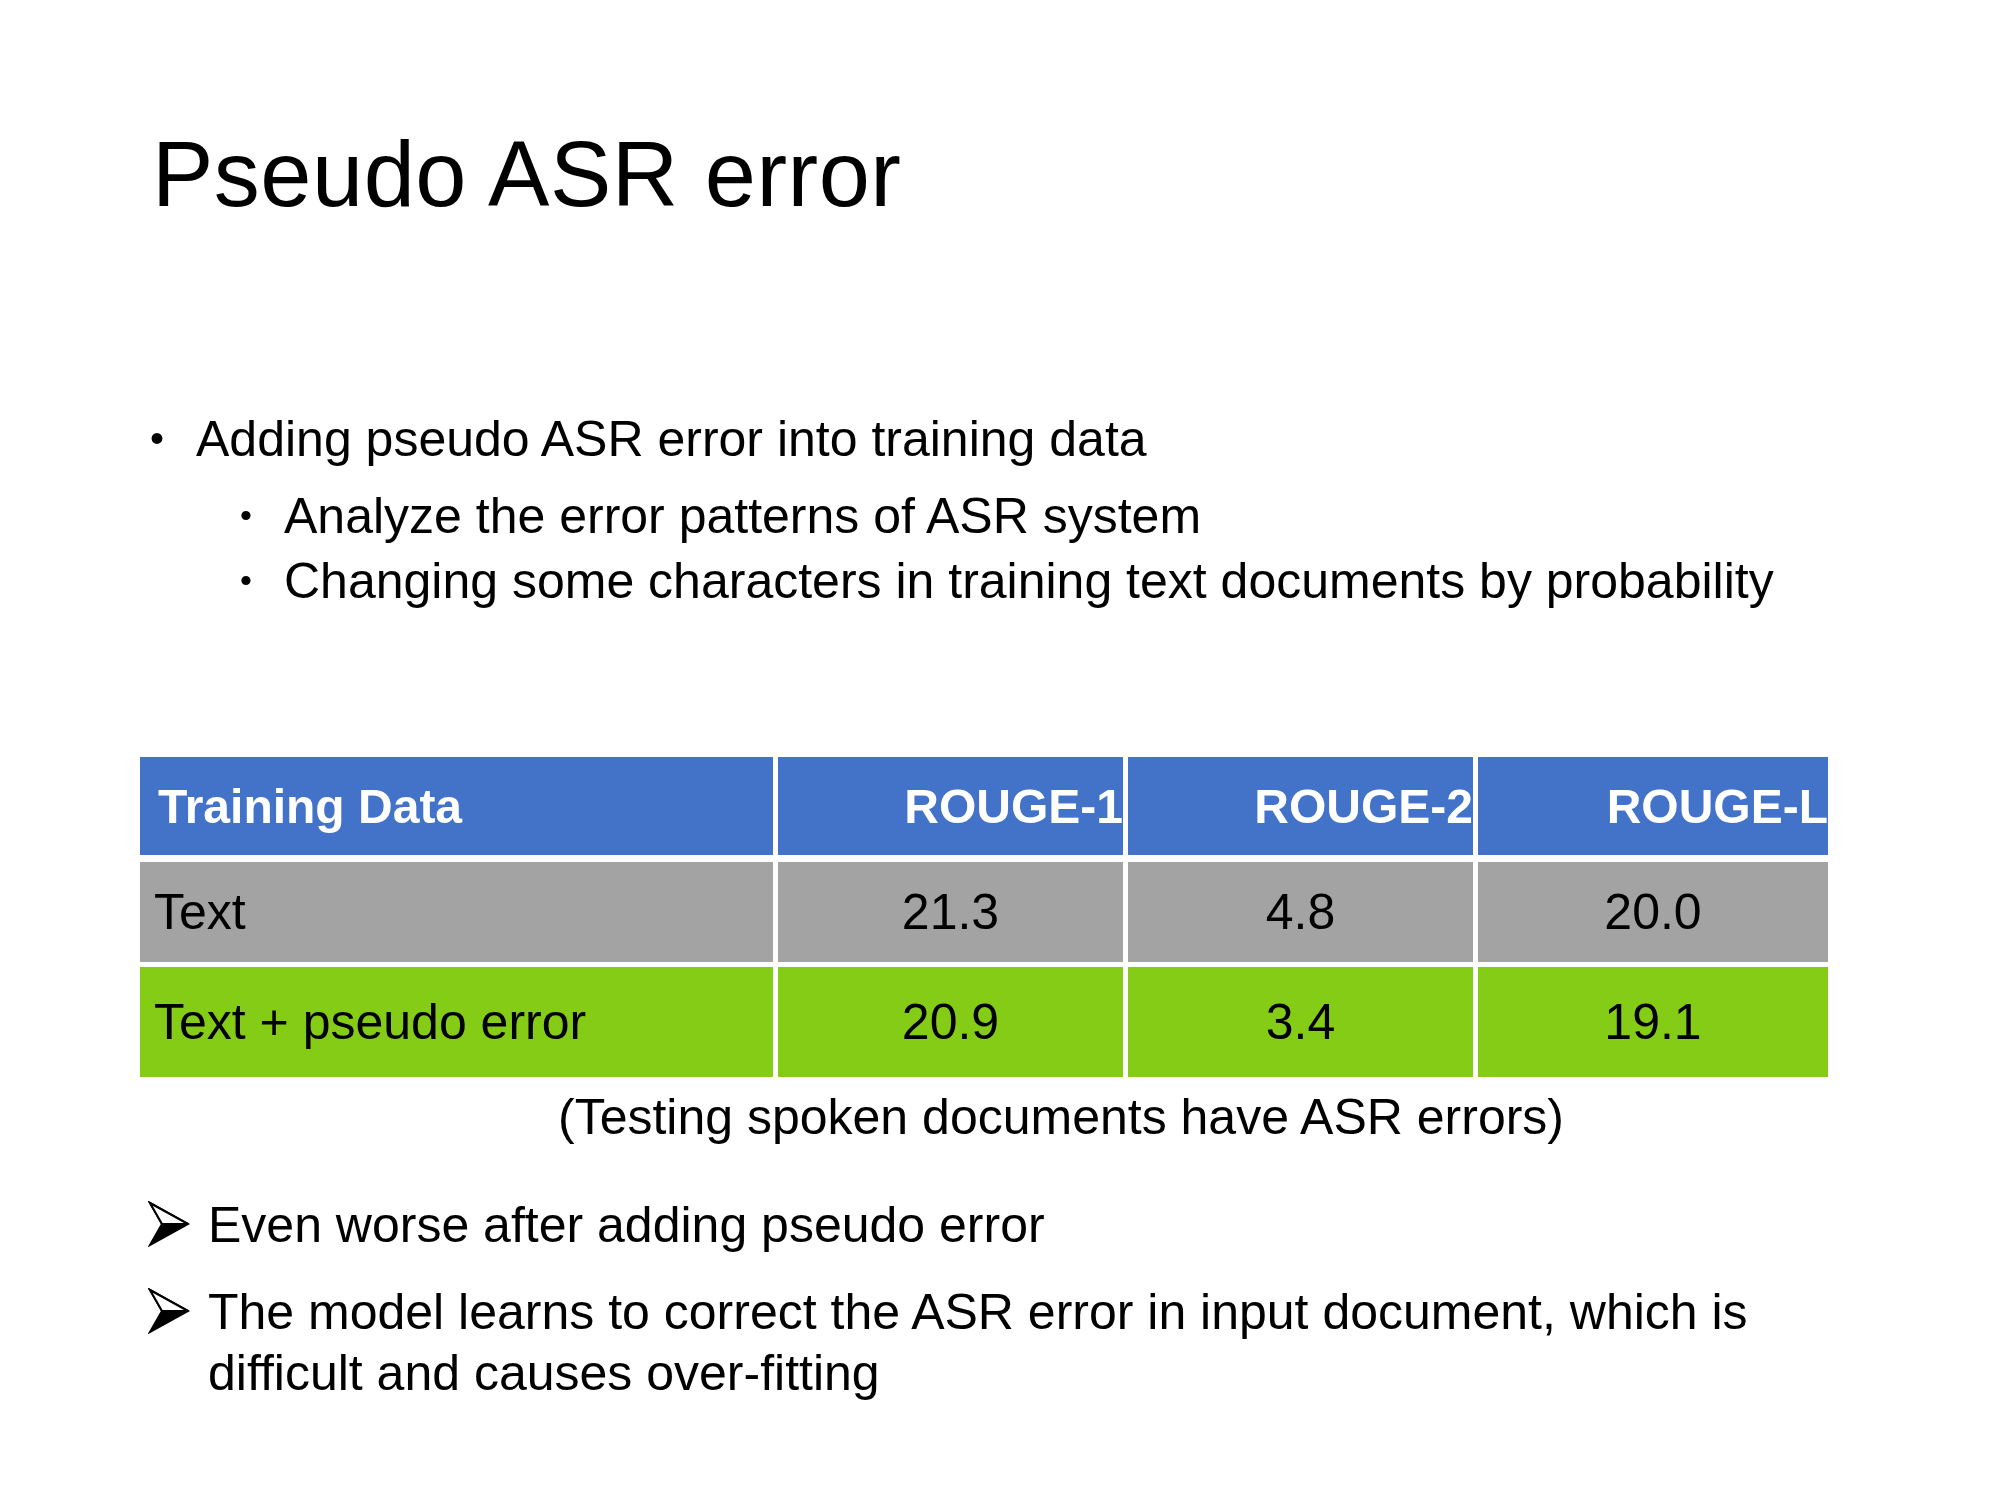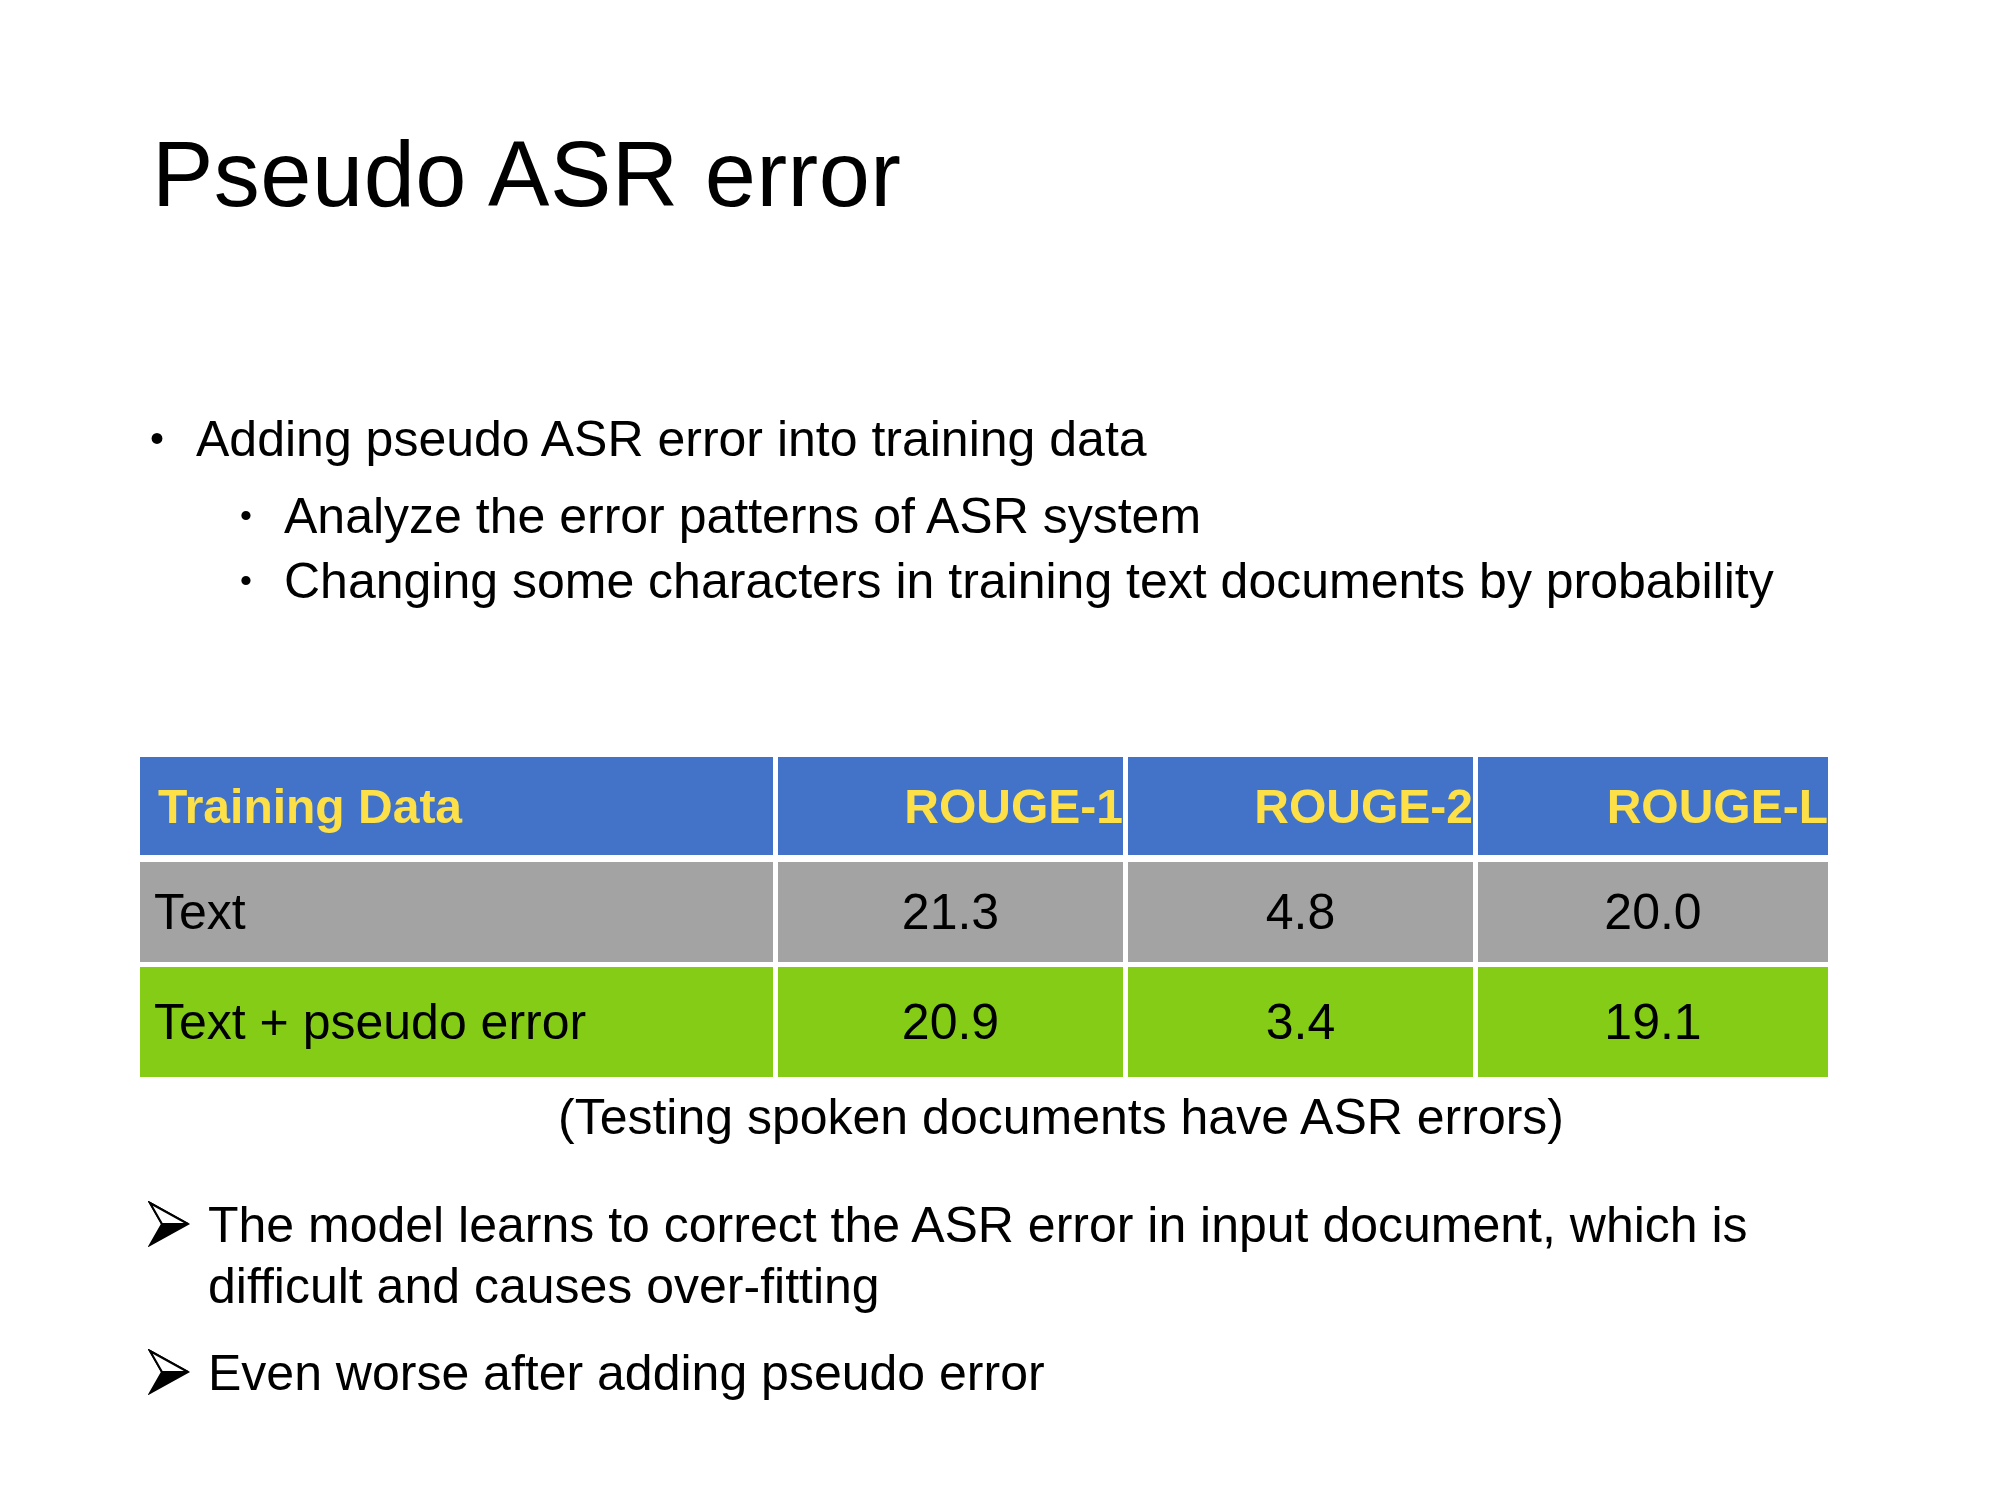--- a/index.html
+++ b/index.html
@@ -81,21 +81,21 @@
   #results-table col.c-rl    { width: 350px; }
 
   #results-table th,
   #results-table td {
     padding: 0;
     margin: 0;
     border: 0;
   }
   #results-table thead th {
     background: #4273C8;
-    color: #fde047;
+    color: #ffffff;
     font-size: 48px;
     font-weight: bold;
     height: 98px;
     vertical-align: middle;
     border-right: 5px solid #ffffff;
     border-bottom: 7px solid #ffffff;
   }
   #results-table thead th:last-child { border-right: 0; }
   #results-table thead th.th-label {
     text-align: left;
@@ -213,26 +213,26 @@
 
 <div id="arrow-block">
 
   <div class="arrow-row">
     <span class="arrow-mark">
       <svg width="44" height="46" viewBox="0 0 44 46" aria-hidden="true">
         <path d="M2 2 L40 23 L2 44 L14 23 Z" fill="#000000" stroke="#000000" stroke-width="2" stroke-linejoin="miter"></path>
         <path d="M2 2 L40 23 L14 23 Z" fill="#ffffff" stroke="#000000" stroke-width="2" stroke-linejoin="miter"></path>
       </svg>
     </span>
-    <span class="arrow-text">The model learns to correct the ASR error in input document, which is difficult and causes over-fitting</span>
+    <span class="arrow-text">Even worse after adding pseudo error</span>
   </div>
 
   <div class="arrow-row">
     <span class="arrow-mark">
       <svg width="44" height="46" viewBox="0 0 44 46" aria-hidden="true">
         <path d="M2 2 L40 23 L2 44 L14 23 Z" fill="#000000" stroke="#000000" stroke-width="2" stroke-linejoin="miter"></path>
         <path d="M2 2 L40 23 L14 23 Z" fill="#ffffff" stroke="#000000" stroke-width="2" stroke-linejoin="miter"></path>
       </svg>
     </span>
-    <span class="arrow-text">Even worse after adding pseudo error</span>
+    <span class="arrow-text">The model learns to correct the ASR error in input document, which is difficult and causes over-fitting</span>
   </div>
 
 </div>
 
 </body></html>

